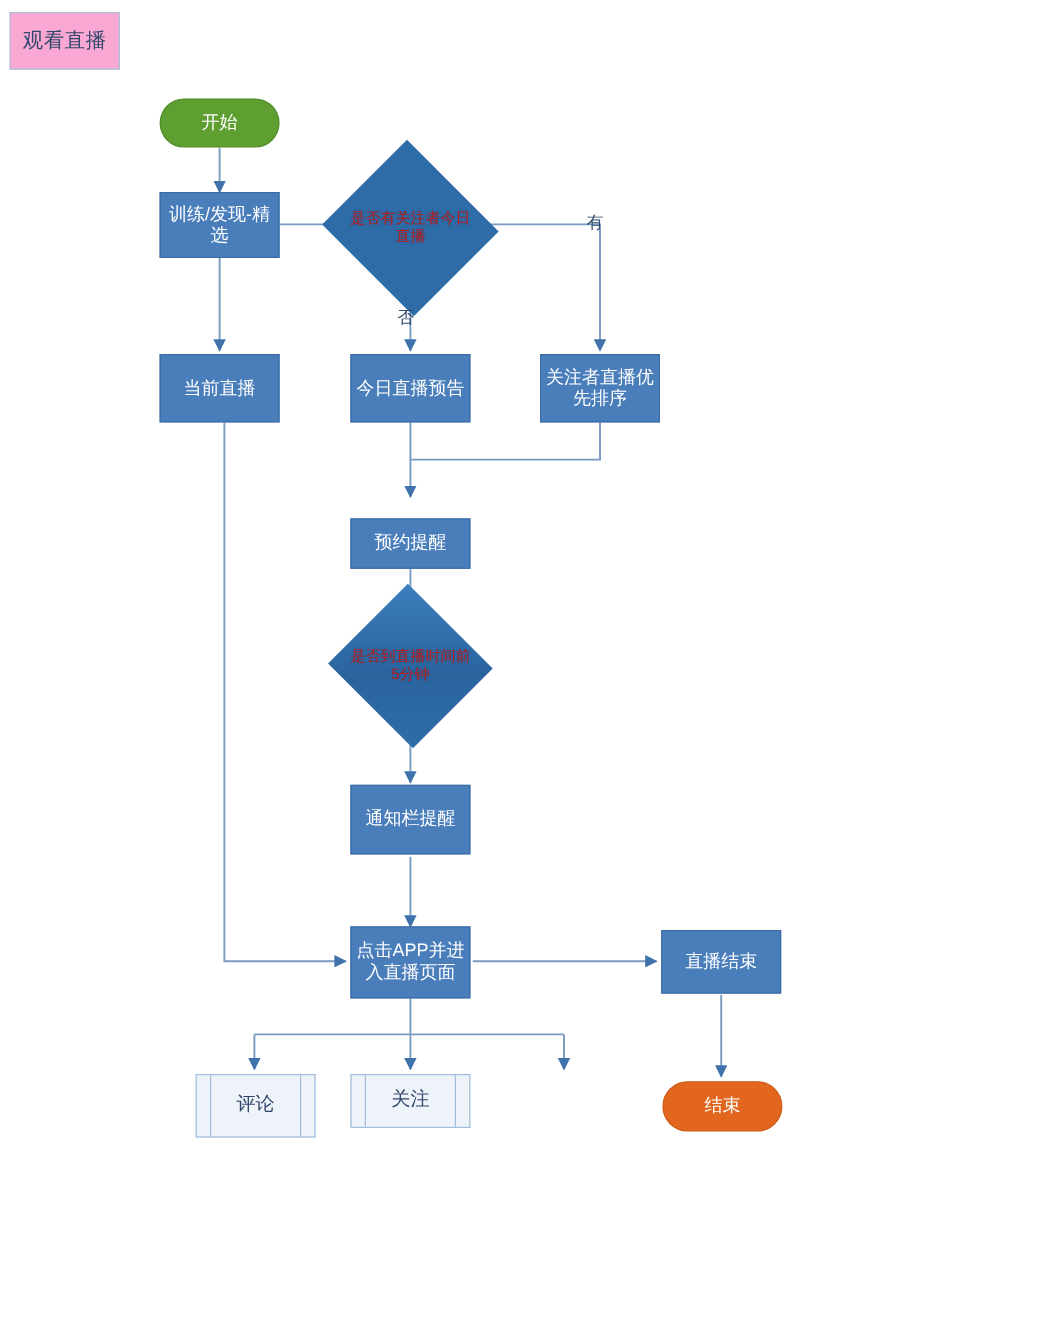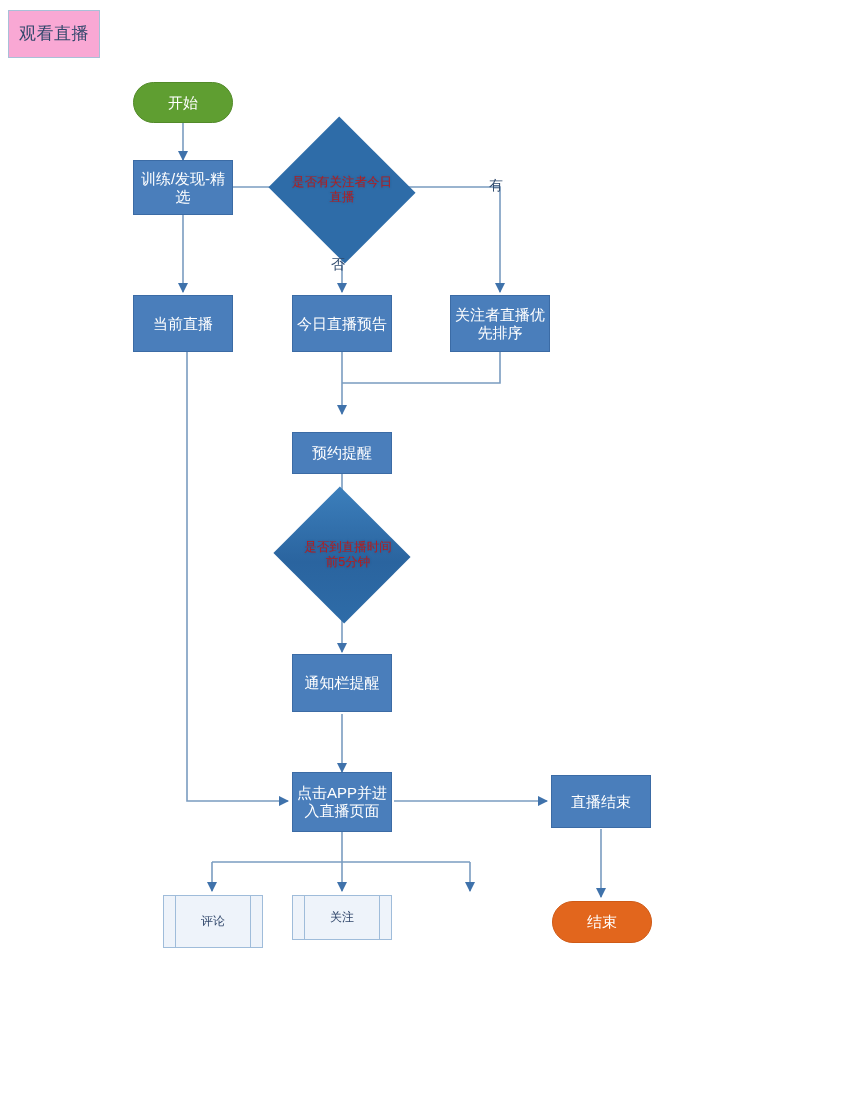--- a/index.html
+++ b/index.html
@@ -97,21 +97,21 @@
     width: 108%;
     line-height: 1.22;
     text-shadow: 0 0 2px rgba(30,70,115,.55);
   }
 
   
   .predef {
     background: #eef3fa;
     border: 1px solid #9fbcda;
     color: #31476b;
-    font-size: 12px;
+    font-size: 16px;
   }
   .predef::before,
   .predef::after {
     content: "";
     position: absolute;
     top: 0;
     bottom: 0;
     width: 0;
     border-left: 1px solid #9fbcda;
   }
@@ -203,21 +203,21 @@
   <div class="node proc" style="left:450px; top:295px; width:100px; height:57px;">
     <span class="lbl">关注者直播优先排序</span>
   </div>
 
   <div class="node proc" style="left:292px; top:416px; width:100px; height:42px;margin-top:16px;">
     <span class="lbl">预约提醒</span>
   </div>
 
   <div class="node decision d-grad" style="left:292px; top:508px; width:100px; height:94px;">
     <span class="dia"></span>
-    <span class="dtext" style="width:120%;margin-left:12px;">是否到直播时间前5分钟</span>
+    <span class="dtext" style="width:120%;">是否到直播时间前5分钟</span>
   </div>
 
   <div class="node proc" style="left:292px; top:654px; width:100px; height:58px;">
     <span class="lbl">通知栏提醒</span>
   </div>
 
   <div class="node proc" style="left:292px; top:772px; width:100px; height:60px;">
     <span class="lbl">点击APP并进入直播页面</span>
   </div>
 

